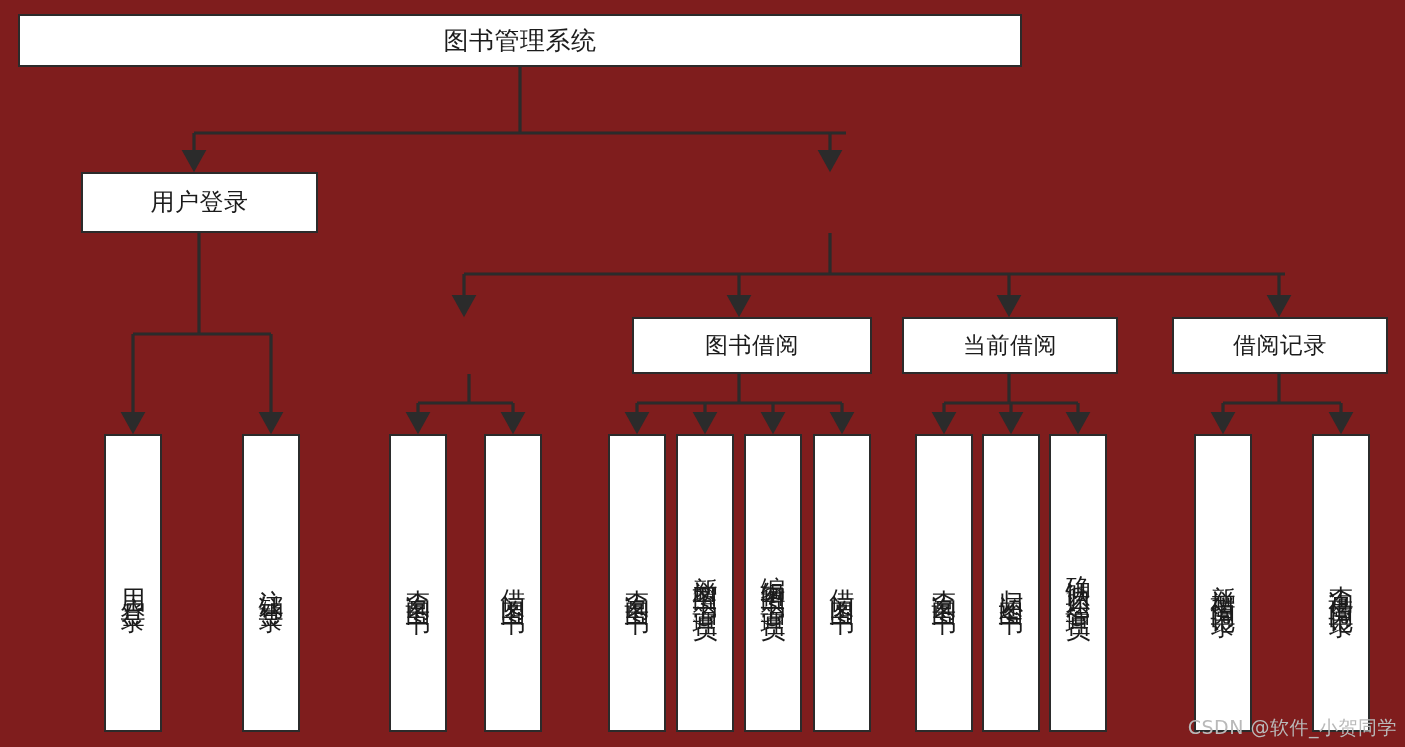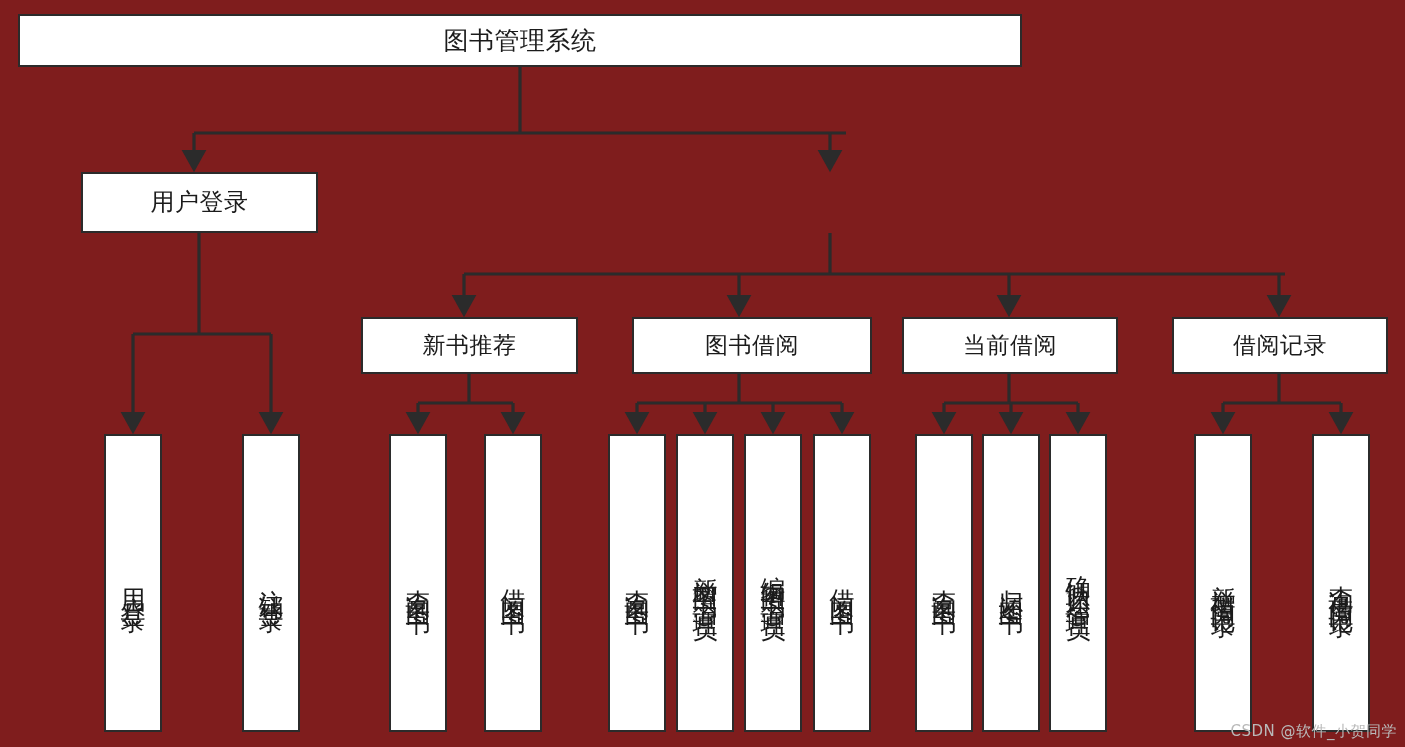--- a/index.html
+++ b/index.html
@@ -65,21 +65,21 @@
     white-space: nowrap;
     text-align: center;
   }
   .node.leaf.tall .node-label {
     letter-spacing: 6px;
   }
   .watermark {
     position: absolute;
     right: 8px;
     bottom: 6px;
-    font-size: 15px;
+    font-size: 19px;
     color: #b9b9b9;
     z-index: 5;
     white-space: nowrap;
     letter-spacing: 0.5px;
   }
 </style>
 </head>
 <body>
 
 <div id="diagram-root">
@@ -135,23 +135,20 @@
   </svg>
 
   <div class="node root" style="left:18px; top:14px; width:1004px; height:53px;">
     <span class="node-label">图书管理系统</span>
   </div>
 
   <div class="node level1" style="left:81px; top:172px; width:237px; height:61px;">
     <span class="node-label">用户登录</span>
   </div>
 
-  <div class="node level2" style="left:361px; top:317px; width:217px; height:57px;">
-    <span class="node-label">新书推荐</span>
-  </div>
   <div class="node level2" style="left:632px; top:317px; width:240px; height:57px;">
     <span class="node-label">图书借阅</span>
   </div>
   <div class="node level2" style="left:902px; top:317px; width:216px; height:57px;">
     <span class="node-label">当前借阅</span>
   </div>
   <div class="node level2" style="left:1172px; top:317px; width:216px; height:57px;">
     <span class="node-label">借阅记录</span>
   </div>
 

